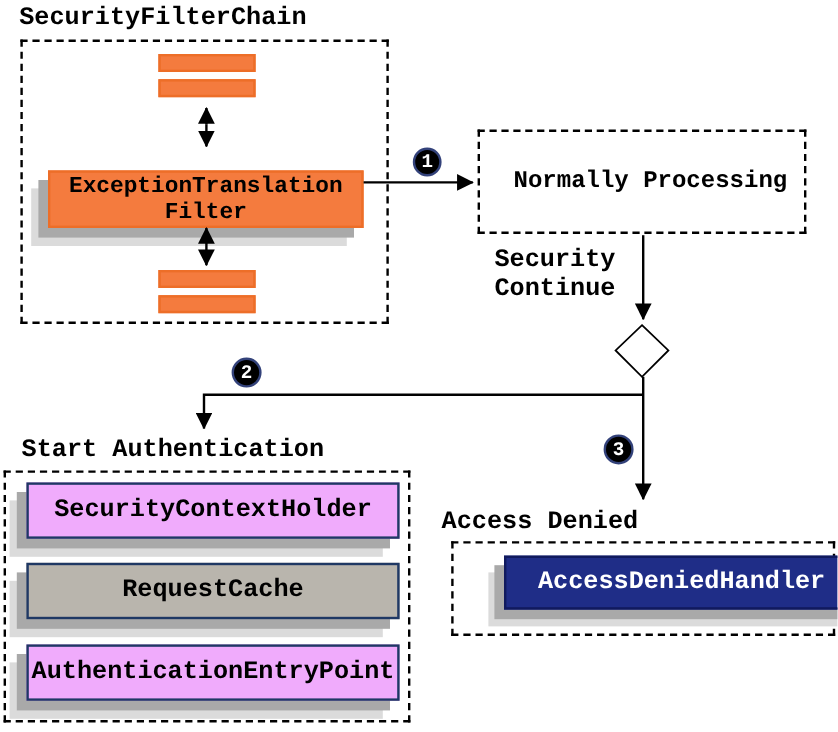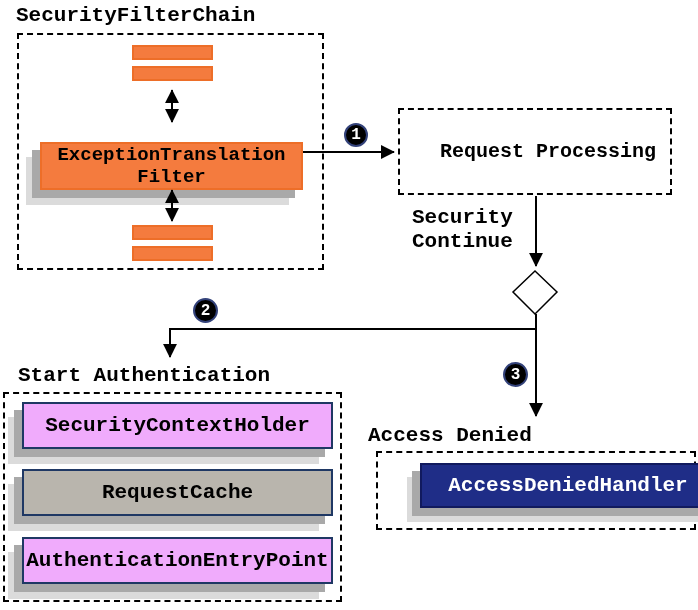--- a/index.html
+++ b/index.html
@@ -62,21 +62,21 @@
 
   <div class="abs solid-box etf-box">
     <div>ExceptionTranslation</div>
     <div>Filter</div>
   </div>
 
   <div class="abs orange-bar" style="top:225px;"></div>
   <div class="abs orange-bar" style="top:246px;"></div>
 
   <div class="abs dashed-box continue-box">
-    <div>Request Processing</div>
+    <div>Normally Processing</div>
   </div>
 
   <div class="abs label-2line" style="left:412px; top:206px;">
     <div>Security</div>
     <div>Continue</div>
   </div>
 
   <svg class="connectors" width="698" height="610" viewBox="0 0 698 610">
     <defs>
       <marker id="arr" viewBox="0 0 8 8" refX="7.5" refY="4" markerWidth="7" markerHeight="7" orient="auto">

